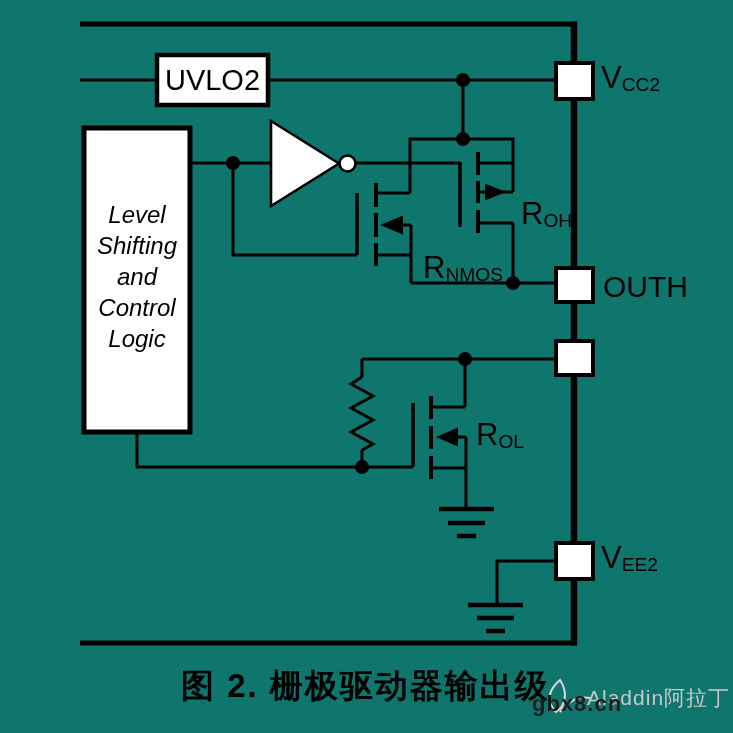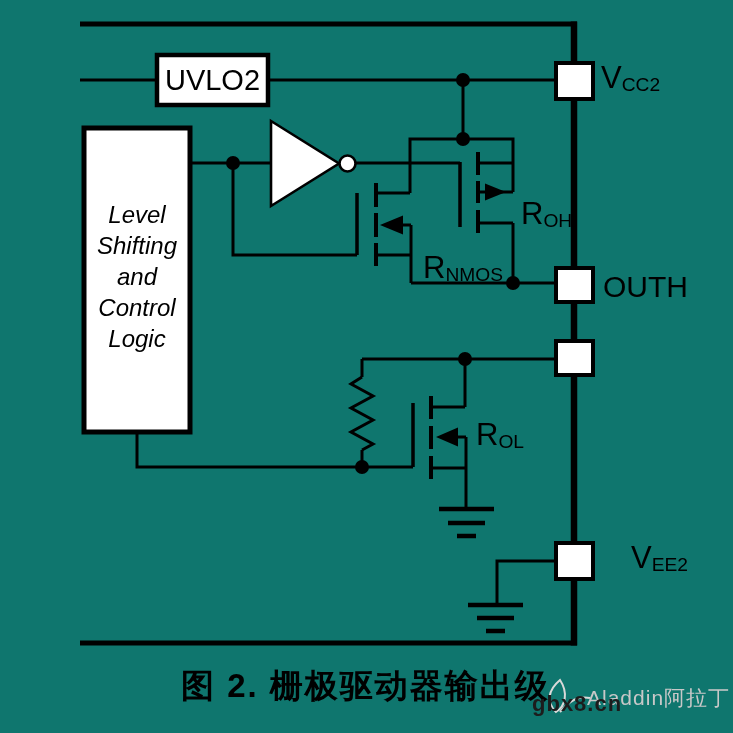--- a/index.html
+++ b/index.html
@@ -171,21 +171,21 @@
 
   <div class="label pinlabel" style="left:601px;top:62px;font-size:31px;">
     <span>V</span><span class="sub">CC2</span>
   </div>
 
   <div class="label pinlabel" style="left:603px;top:272px;">
     <span>OUTH</span><span class="sub"></span>
   </div>
 
 
-  <div class="label pinlabel" style="left:601px;top:542px;font-size:31px;margin-left:30px;">
+  <div class="label pinlabel" style="left:601px;top:542px;font-size:31px;">
     <span>V</span><span class="sub">EE2</span>
   </div>
 
   <div class="label reslabel" style="left:521px;top:198px;">
     <span>R</span><span class="sub">OH</span>
   </div>
 
   <div class="label reslabel" style="left:423px;top:236px;margin-top:16px;">
     <span>R</span><span class="sub">NMOS</span>
   </div>

